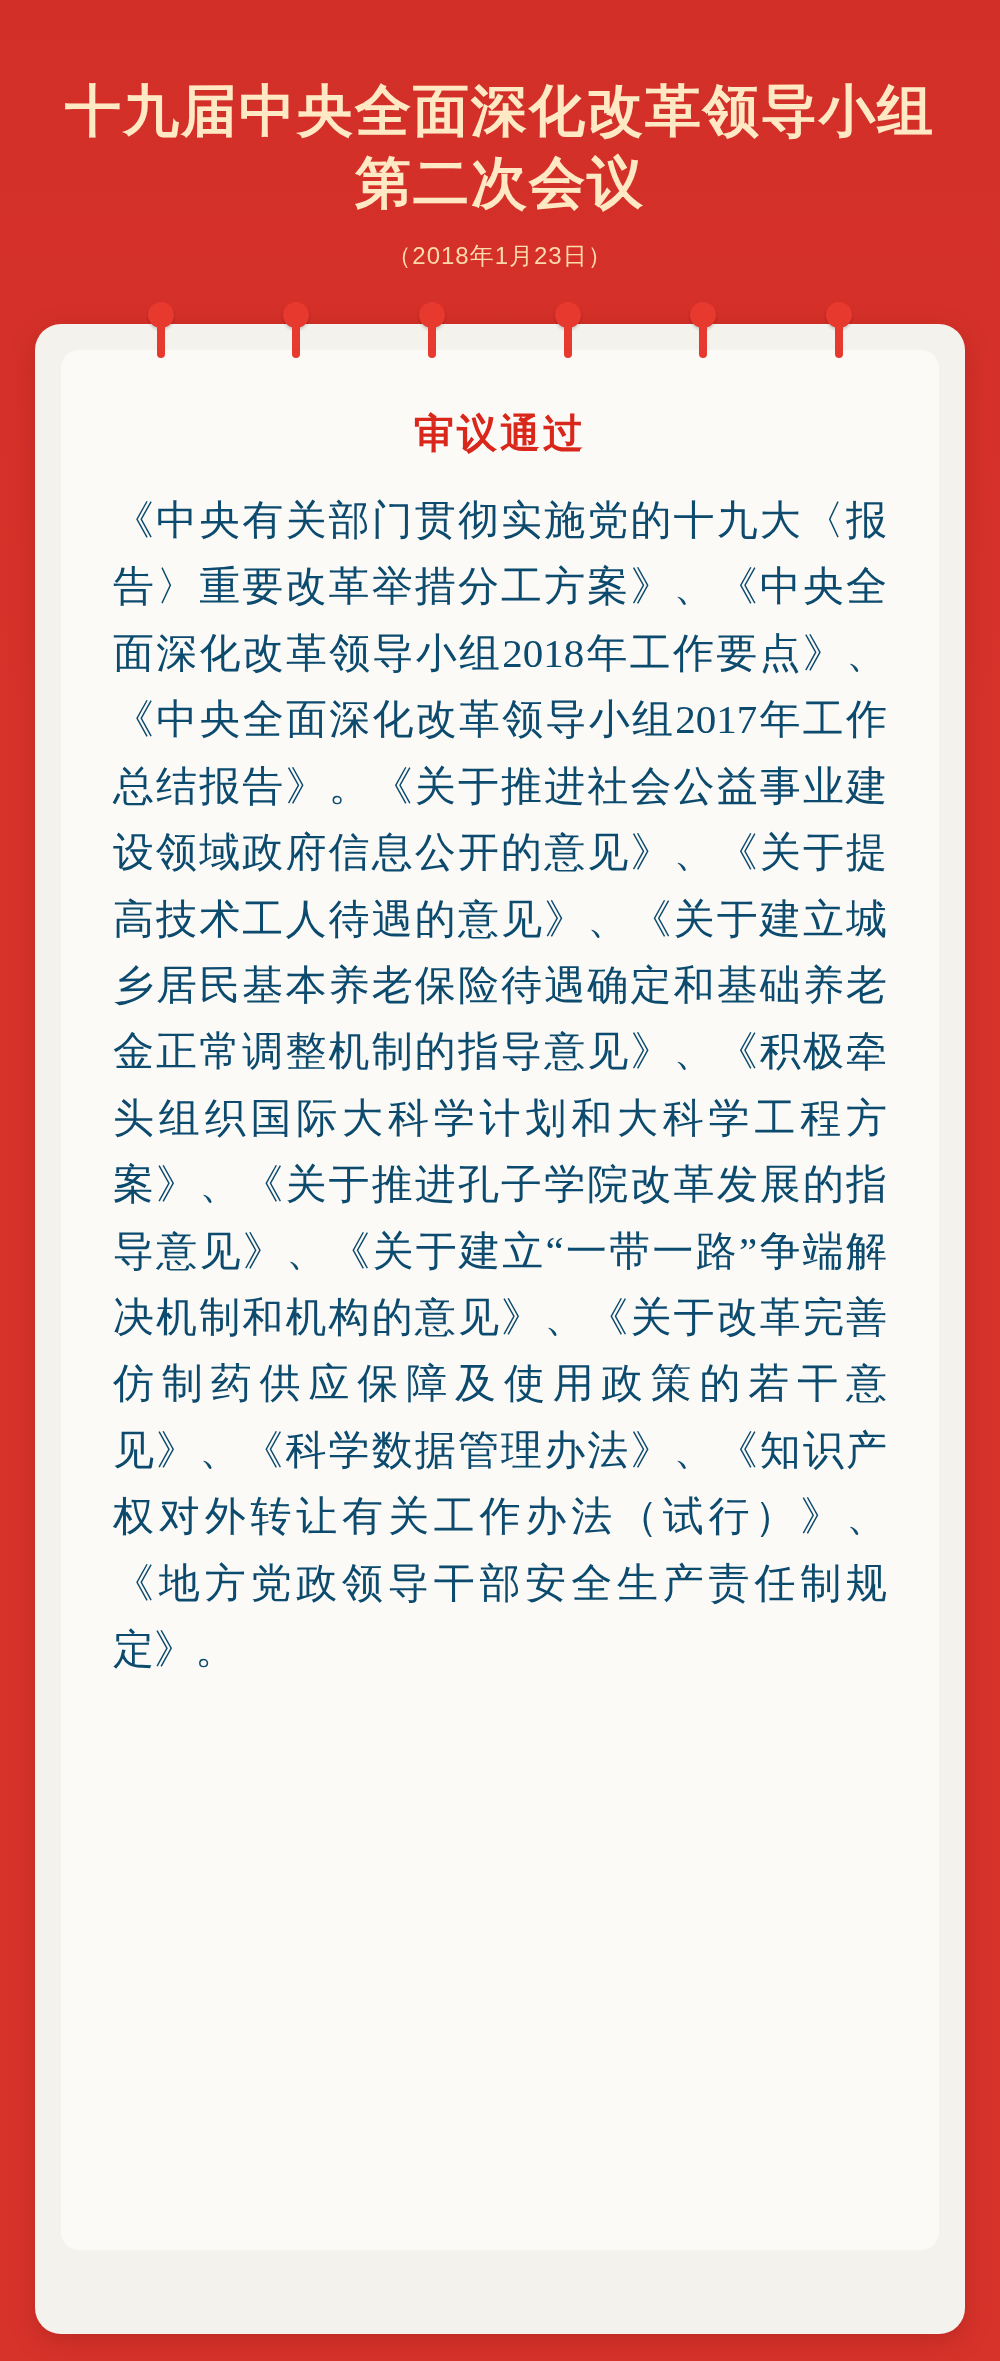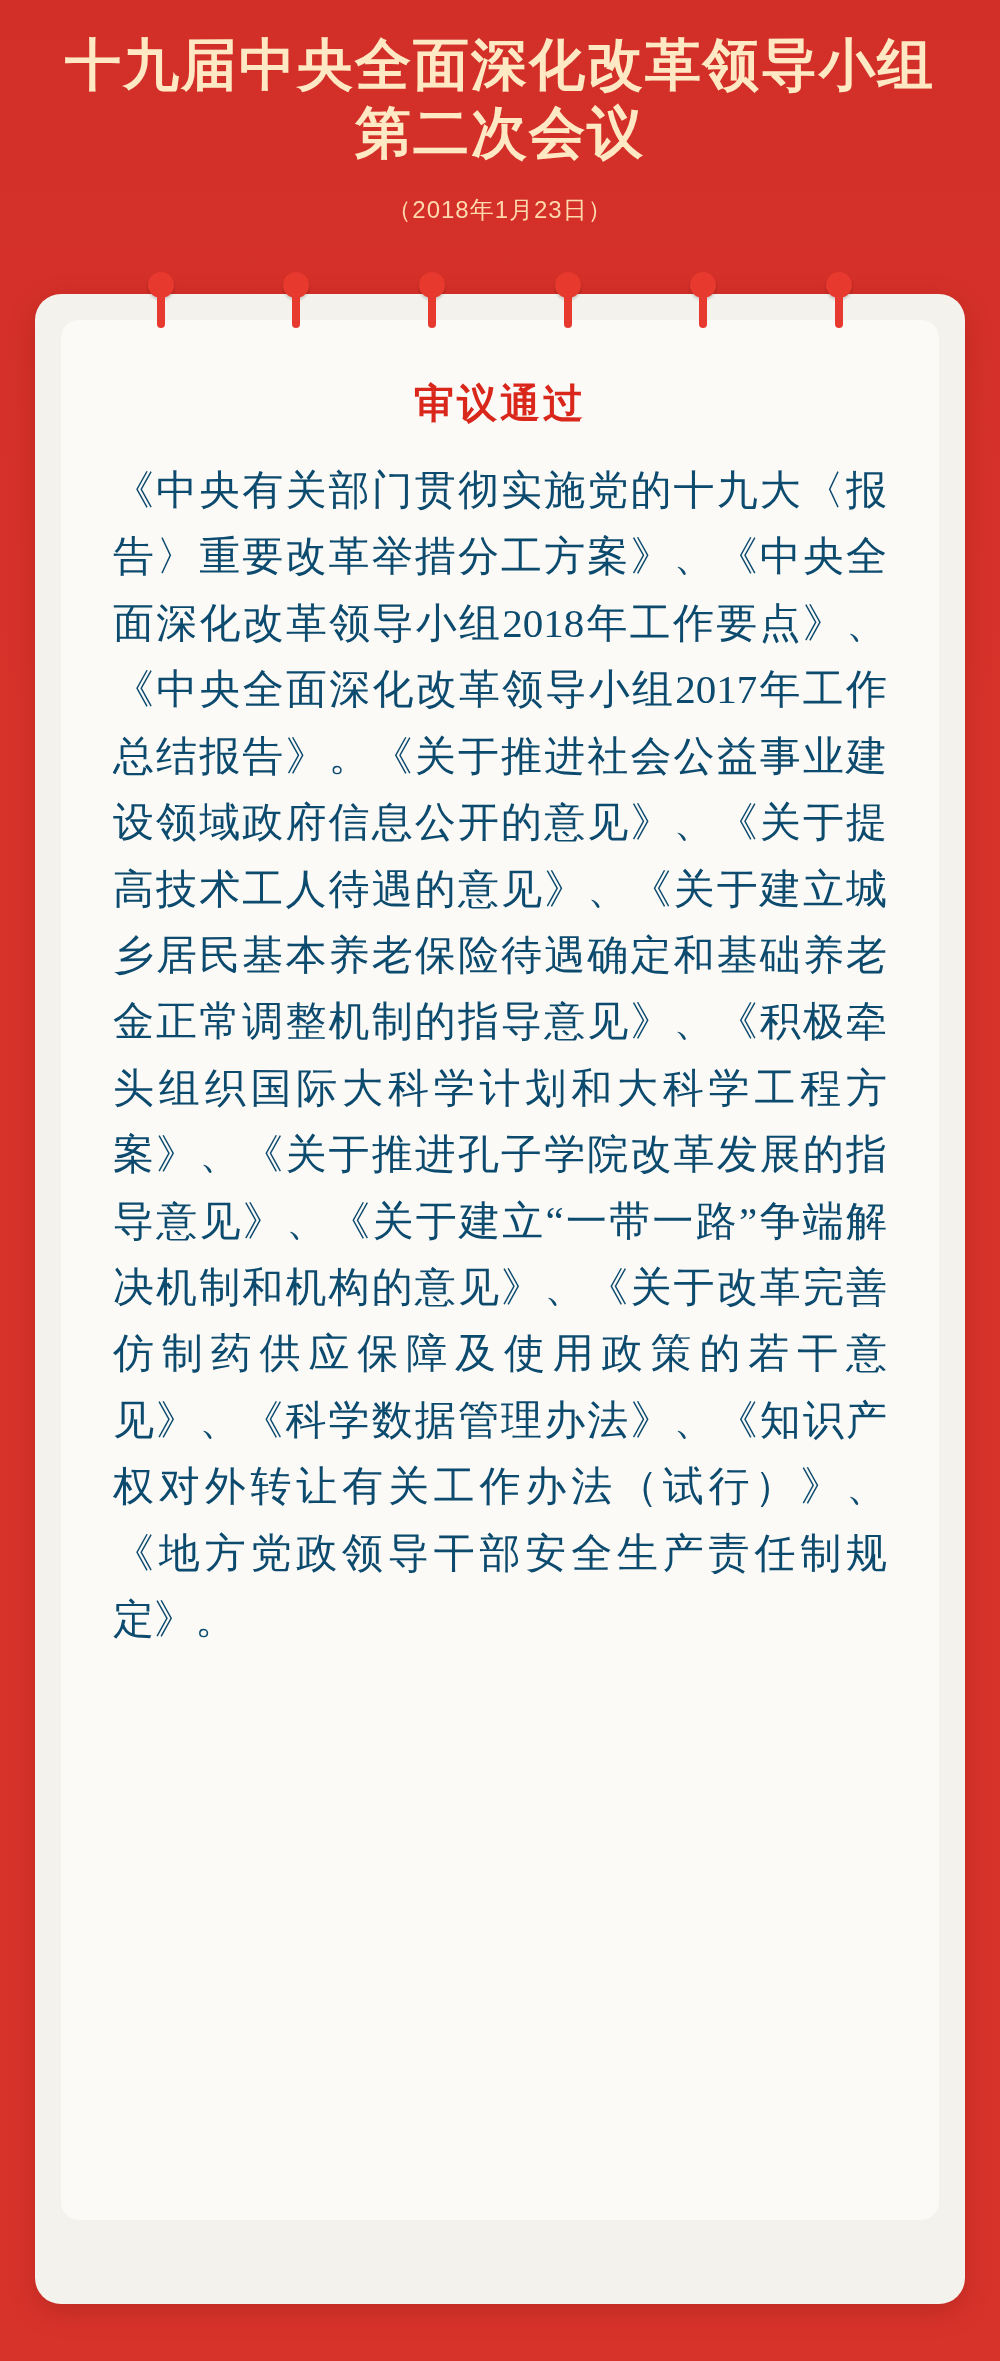--- a/index.html
+++ b/index.html
@@ -18,51 +18,50 @@
     position: relative;
     width: 1000px;
     min-height: 2361px;
     background: linear-gradient(180deg, #d22f28 0%, #d8332b 30%, #d8332b 100%);
     overflow: hidden;
     box-sizing: border-box;
   }
 
   
   .header {
-    padding-top: 32px;
+    padding-top: 78px;
     text-align: center;
   }
   .header-line1 {
     font-size: 56px;
     font-weight: bold;
     color: #ffe9c4;
     letter-spacing: 2px;
     line-height: 1.18;
     white-space: nowrap;
   }
   .header-line2 {
     font-size: 56px;
     font-weight: bold;
     color: #ffe9c4;
     letter-spacing: 2px;
     line-height: 1.25;
     margin-top: 4px;
-    font-family: Liberation Mono, monospace;
   }
   .header-date {
     margin-top: 22px;
     font-size: 24px;
     color: #ffd9ae;
     letter-spacing: 1px;
   }
 
   
   .card-wrap {
     position: relative;
-    margin: 68px auto 0 auto;
+    margin: 52px auto 0 auto;
     width: 930px;
   }
 
   .card-outer {
     position: relative;
     background: #f4f2ed;
     border-radius: 26px;
     padding: 26px 26px 40px 26px;
     box-sizing: border-box;
     box-shadow: 0 8px 26px rgba(120, 20, 16, 0.28);

